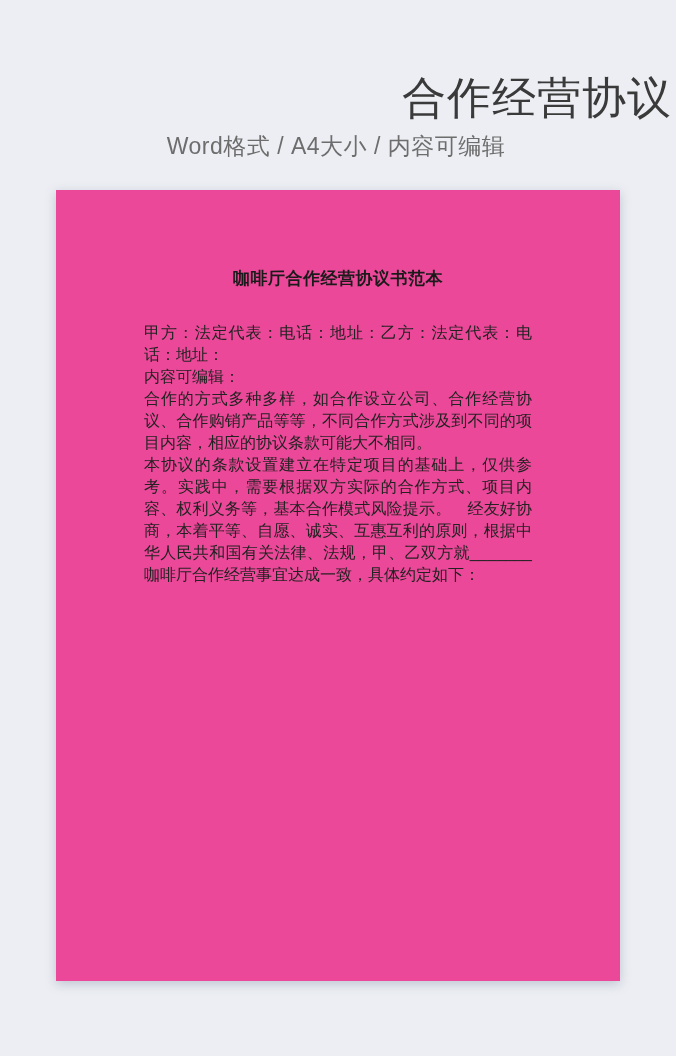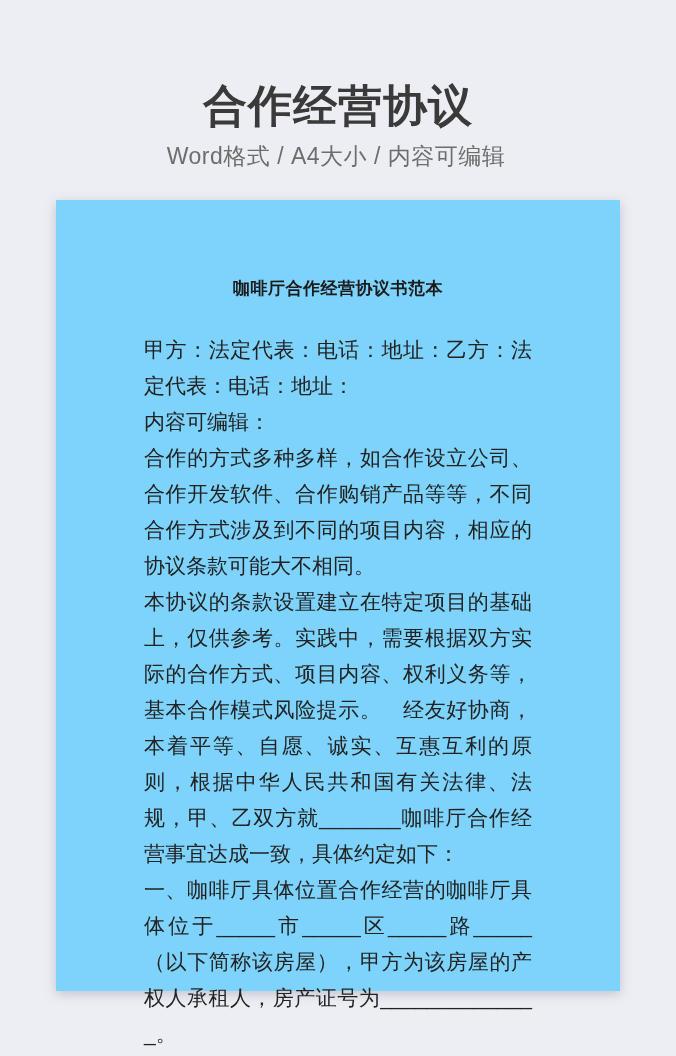--- a/index.html
+++ b/index.html
@@ -17,58 +17,59 @@
     width: 676px;
     height: 1056px;
     position: relative;
   }
   
   .header {
     padding-top: 70px;
     text-align: center;
   }
   .header-title {
-    margin: 12px;
+    margin: 4px;
     font-size: 44px;
     line-height: 48px;
-    font-weight: bold;
+    font-weight: normal;
     color: #3a3a3a;
     letter-spacing: 1px;
+    text-align: right;
   }
   .header-subtitle {
     margin: 10px 4px 0 0;
     font-size: 23px;
     line-height: 28px;
     font-weight: normal;
     color: #6d6d6d;
     letter-spacing: 0.5px;
   }
   
   .paper {
     box-sizing: border-box;
     width: 564px;
     height: 791px;
     margin: 30px auto 0 auto;
-    background: #7dd3fc;
+    background: #ec4899;
     box-shadow: 0 3px 10px rgba(110, 120, 145, 0.35);
     padding: 77px 88px 0 88px;
   }
   .doc-title {
     margin: 0 0 31px 0;
     text-align: center;
     font-size: 17px;
     line-height: 24px;
     font-weight: bold;
     color: #1a1a1a;
     letter-spacing: 0.5px;
   }
   .doc-body p {
     margin: 0;
-    font-size: 21px;
-    line-height: 36px;
+    font-size: 16px;
+    line-height: 22px;
     color: #222222;
     text-align: justify;
     text-justify: inter-ideograph;
     word-break: break-all;
   }
 </style>
 </head>
 <body>
 
 <div class="canvas">
@@ -76,19 +77,18 @@
   <header class="header">
     <h1 class="header-title">合作经营协议</h1>
     <p class="header-subtitle">Word格式 / A4大小 / 内容可编辑</p>
   </header>
 
   <div class="paper">
     <h2 class="doc-title">咖啡厅合作经营协议书范本</h2>
     <div class="doc-body">
         <p>甲方：法定代表：电话：地址：乙方：法定代表：电话：地址：</p>
         <p>内容可编辑：</p>
-        <p>合作的方式多种多样，如合作设立公司、合作开发软件、合作购销产品等等，不同合作方式涉及到不同的项目内容，相应的协议条款可能大不相同。</p>
+        <p>合作的方式多种多样，如合作设立公司、合作经营协议、合作购销产品等等，不同合作方式涉及到不同的项目内容，相应的协议条款可能大不相同。</p>
         <p>本协议的条款设置建立在特定项目的基础上，仅供参考。实践中，需要根据双方实际的合作方式、项目内容、权利义务等，基本合作模式风险提示。　经友好协商，本着平等、自愿、诚实、互惠互利的原则，根据中华人民共和国有关法律、法规，甲、乙双方就_______咖啡厅合作经营事宜达成一致，具体约定如下：</p>
-        <p>一、咖啡厅具体位置合作经营的咖啡厅具体位于_____市_____区_____路_____（以下简称该房屋），甲方为该房屋的产权人承租人，房产证号为______________。</p>
       </div>
   </div>
 
 </div>
 
 </body></html>

